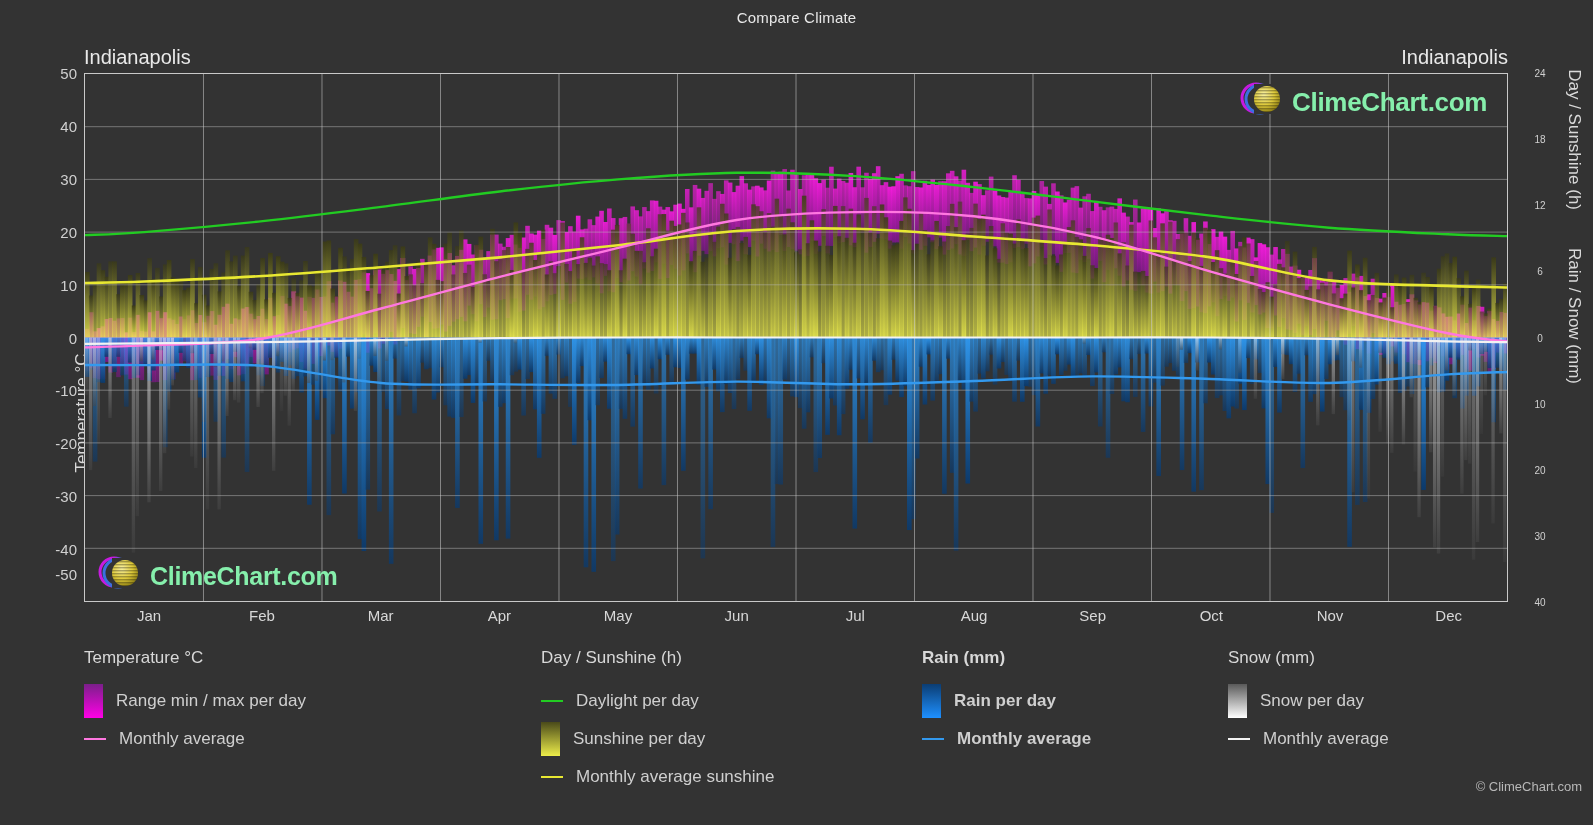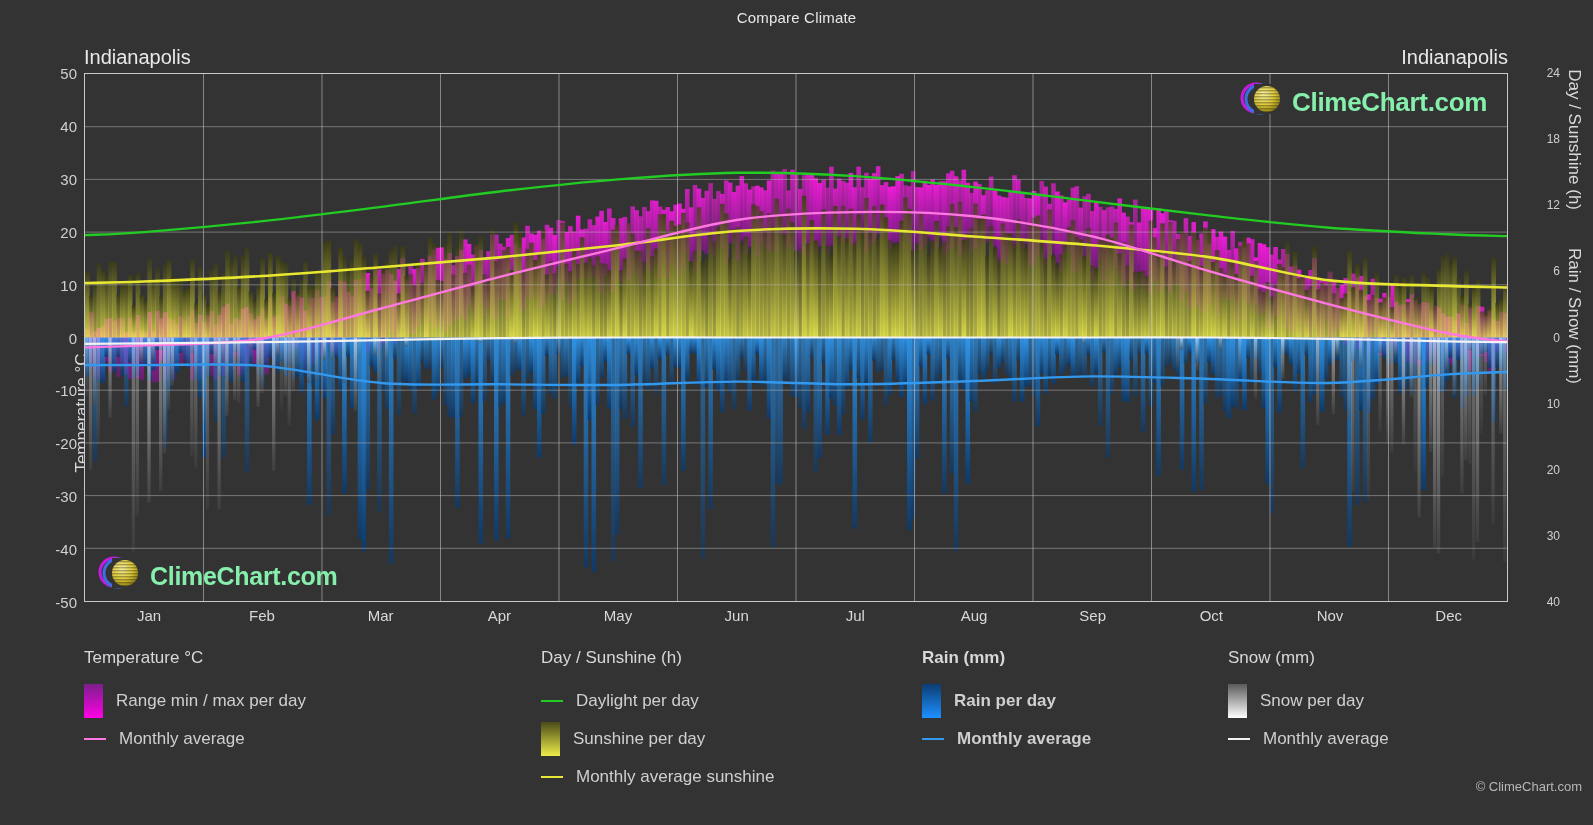--- a/index.html
+++ b/index.html
@@ -43,22 +43,22 @@
   .ylabel-r2 {
     position: absolute; right: 9px; top: 384px;
     transform: rotate(90deg); transform-origin: right top;
     color: #d9d9d9; font-size: 17px; white-space: nowrap;
   }
   .ytick-l {
     position: absolute; right: 1516px; color: #d0d0d0; font-size: 15px;
     text-align: right; width: 40px; transform: translateY(-50%);
   }
   .ytick-r {
-    position: absolute; left: 1520px; color: #d0d0d0; font-size: 12px;
-    text-align: right; width: 40px; transform: translateY(-50%);
+    position: absolute; left: 1520px; color: #d0d0d0; font-size: 10px;
+    text-align: center; width: 40px; transform: translateY(-50%);
   }
   .xtick {
     position: absolute; top: 607px; color: #d8d8d8; font-size: 15px;
     text-align: center; transform: translateX(-50%);
   }
 
   
   #legend { position: absolute; left: 0; top: 648px; width: 1593px; height: 160px; }
   .legcol { position: absolute; top: 0; }
   .legtitle { color: #d8d8d8; font-size: 17px; margin-bottom: 12px; height: 22px; }
@@ -91,21 +91,21 @@
       <div class="ytick-l" style="top: 73px;">50</div>
       <div class="ytick-l" style="top: 125.9px;">40</div>
       <div class="ytick-l" style="top: 178.8px;">30</div>
       <div class="ytick-l" style="top: 231.7px;">20</div>
       <div class="ytick-l" style="top: 284.6px;">10</div>
       <div class="ytick-l" style="top: 337.5px;">0</div>
       <div class="ytick-l" style="top: 390.4px;">-10</div>
       <div class="ytick-l" style="top: 443.3px;">-20</div>
       <div class="ytick-l" style="top: 496.2px;">-30</div>
       <div class="ytick-l" style="top: 549.1px;">-40</div>
-      <div class="ytick-l" style="top: 602px;">-50</div>
+      <div class="ytick-l" style="top: 574px;">-50</div>
     </div>
   <div id="ticks-right">
       <div class="ytick-r" style="top: 73px;">24</div>
       <div class="ytick-r" style="top: 139.125px;">18</div>
       <div class="ytick-r" style="top: 205.25px;">12</div>
       <div class="ytick-r" style="top: 271.375px;">6</div>
       <div class="ytick-r" style="top: 337.5px;">0</div>
       <div class="ytick-r" style="top: 403.625px;">10</div>
       <div class="ytick-r" style="top: 469.75px;">20</div>
       <div class="ytick-r" style="top: 535.875px;">30</div>

